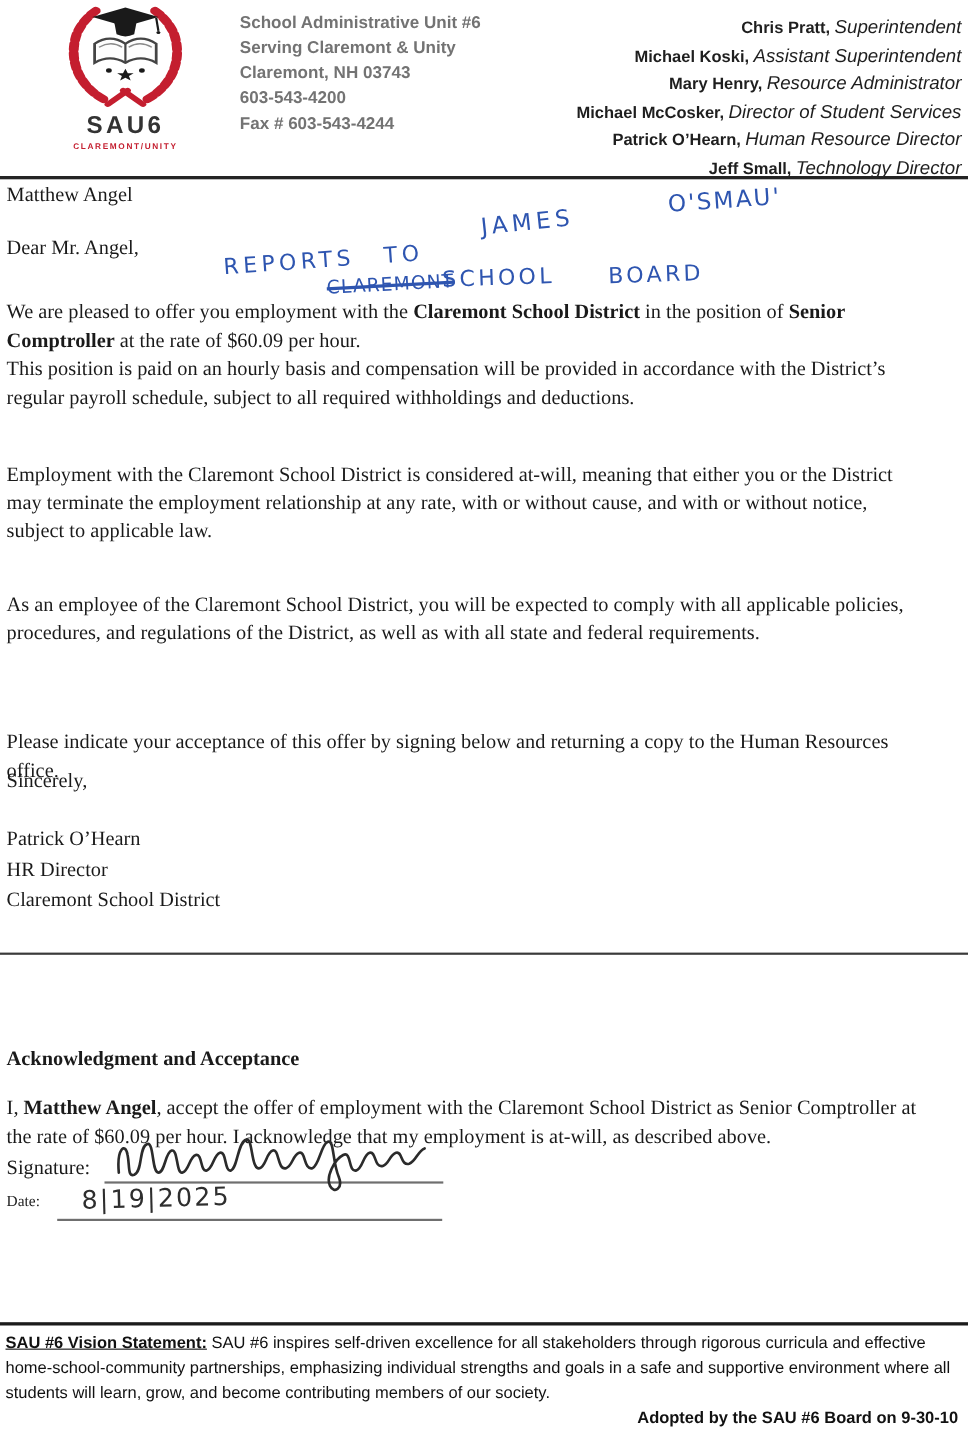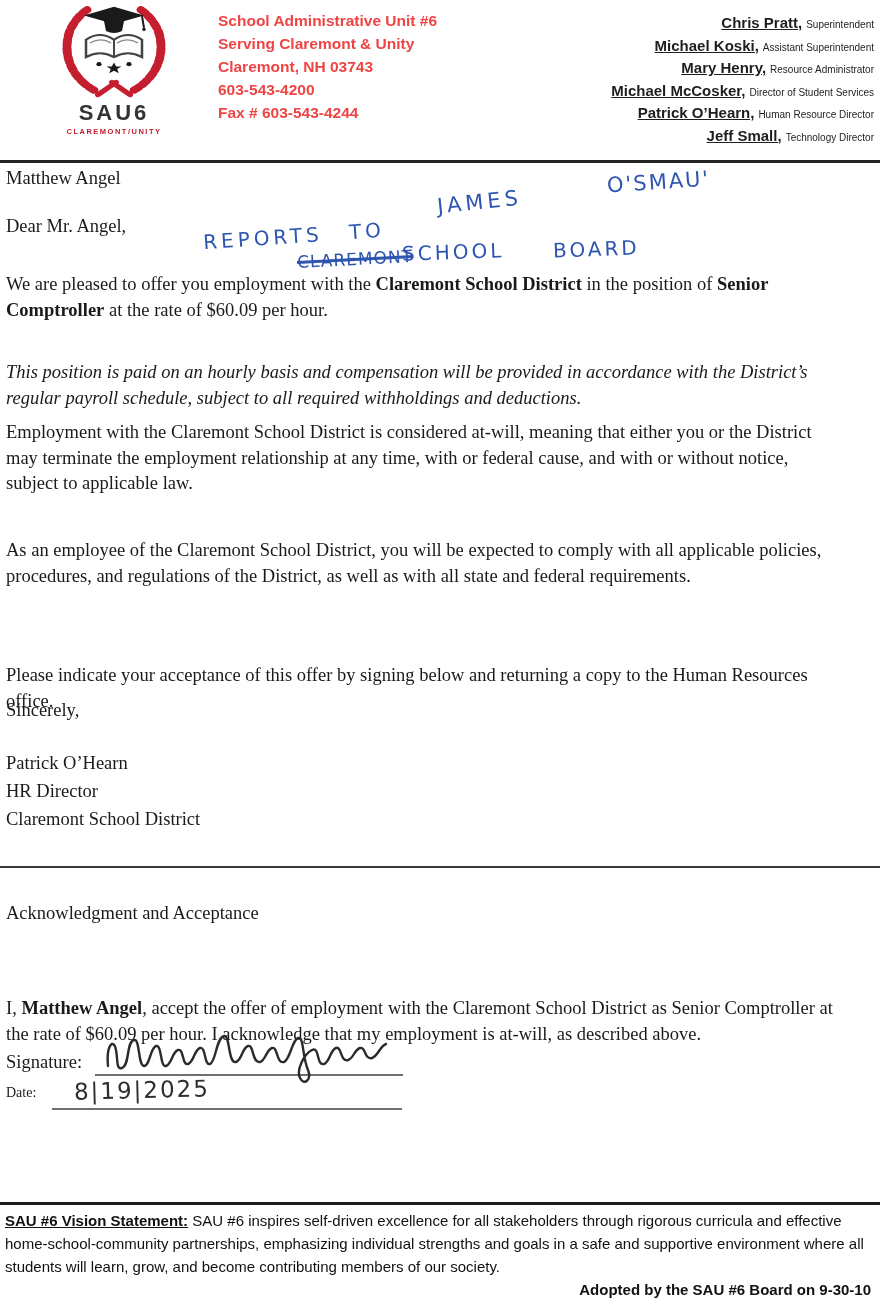--- a/index.html
+++ b/index.html
@@ -6,38 +6,38 @@
   .page{position:relative;width:880px;height:1300px;background:#ffffff;overflow:hidden;
         font-family:"Liberation Serif",serif;color:#1a1a1a;}
   .abs{position:absolute;}
   
   .logo-box{left:50px;top:2px;width:128px;text-align:center;}
   .logo-acronym{font-family:"Liberation Sans",sans-serif;font-weight:bold;font-size:22px;
                 letter-spacing:3px;color:#333;margin-top:-2px;}
   .logo-tagline{font-family:"Liberation Sans",sans-serif;font-weight:bold;font-size:7.5px;
                 letter-spacing:1.5px;color:#c41e2f;margin-top:1px;}
   .lh-left{left:218px;top:10px;font-family:"Liberation Sans",sans-serif;font-weight:bold;
-           font-size:15.5px;line-height:1.48;color:#ef4444;}
+           font-size:15.5px;line-height:1.48;color:#737373;}
   .lh-right{right:6px;top:12px;text-align:right;font-family:"Liberation Sans",sans-serif;
             font-size:15px;line-height:1.5;color:#1e1e1e;}
-  .lh-right .nm{font-weight:bold;text-decoration:underline;}
-  .lh-right .ttl{font-size:10px;margin-left:4px;}
+  .lh-right .nm{font-weight:bold;}
+  .lh-right .ttl{font-style:italic;font-size:17px;margin-left:4px;}
   .rule{left:0;right:0;background:#242424;}
   .rule1{top:160px;height:3px;}
   .rule2{top:866px;height:2px;background:#3a3a3a;}
   .rule3{top:1202px;height:3px;background:#1b1b1b;}
   
   .bodytext{left:6px;width:836px;font-size:18.5px;line-height:1.38;}
   .b{font-weight:bold;}
   .recipient{top:166px;}
   .salutation{top:214px;}
-  .p1{top:272px;} .p2{top:360px;font-style:italic;} .p3{top:420px;} .p4{top:512px;margin-top:26px;} .p5{top:616px;margin-top:47px;}
+  .p1{top:272px;} .p2{top:324px;} .p3{top:420px;} .p4{top:512px;margin-top:26px;} .p5{top:616px;margin-top:47px;}
   .closing{top:698px;}
   .signer{top:750px;line-height:1.5;}
-  .ack-head{top:901px;font-weight:normal;}
+  .ack-head{top:951px;font-weight:bold;}
   .ack-para{top:948px;margin-top:48px;}
   
   .ink{position:absolute;font-family:"DejaVu Sans",sans-serif;color:#2e55b0;font-weight:500;
        white-space:nowrap;}
   .ink-reports{left:203px;top:224px;font-size:20px;letter-spacing:4px;word-spacing:16px;
                transform:rotate(-4deg);}
   .ink-james{left:437px;top:190px;font-size:21px;letter-spacing:4px;transform:rotate(-6deg);}
   .ink-osmau{left:607px;top:170px;font-size:21px;letter-spacing:2px;transform:rotate(-4deg);}
   .ink-claremont{left:297px;top:249px;font-size:17px;letter-spacing:1px;transform:rotate(-3deg);
                  text-decoration:line-through;text-decoration-thickness:3px;}
@@ -116,21 +116,21 @@
   <span class="ink ink-reports">REPORTS TO</span>
   <span class="ink ink-james">JAMES</span>
   <span class="ink ink-osmau">O'SMAU'</span>
   <span class="ink ink-claremont">CLAREMONT</span>
   <span class="ink ink-school">SCHOOL</span>
   <span class="ink ink-board">BOARD</span>
 
   <div class="abs bodytext p1"><span>We are pleased to offer you employment with the </span><span class="b">Claremont School District</span><span> in the position of </span><span class="b">Senior Comptroller</span><span> at the rate of $60.09 per hour.</span></div>
 
   <div class="abs bodytext p2">This position is paid on an hourly basis and compensation will be provided in accordance with the District’s regular payroll schedule, subject to all required withholdings and deductions.</div>
-  <div class="abs bodytext p3">Employment with the Claremont School District is considered at-will, meaning that either you or the District may terminate the employment relationship at any time, with or federal cause, and with or without notice, subject to applicable law.</div>
+  <div class="abs bodytext p3">Employment with the Claremont School District is considered at-will, meaning that either you or the District may terminate the employment relationship at any rate, with or without cause, and with or without notice, subject to applicable law.</div>
   <div class="abs bodytext p4">As an employee of the Claremont School District, you will be expected to comply with all applicable policies, procedures, and regulations of the District, as well as with all state and federal requirements.</div>
   <div class="abs bodytext p5">Please indicate your acceptance of this offer by signing below and returning a copy to the Human Resources office.</div>
 
   <div class="abs bodytext closing">Sincerely,</div>
 
   <div class="abs bodytext signer">
     <div>Patrick O’Hearn</div>
     <div>HR Director</div>
     <div>Claremont School District</div>
   </div>

